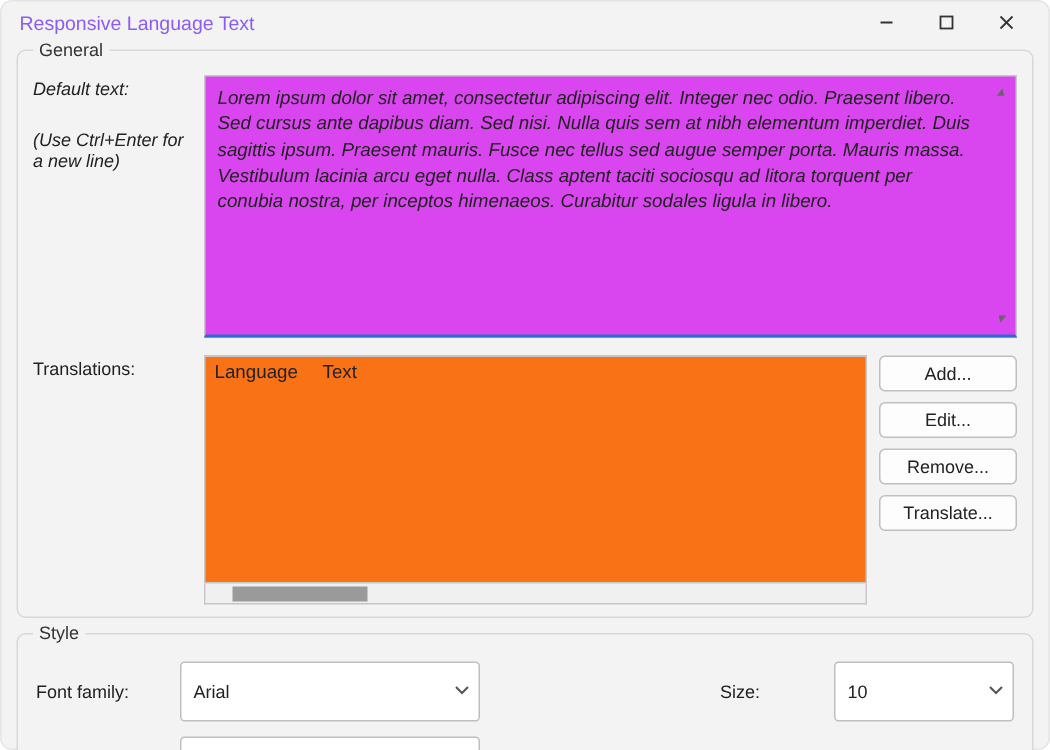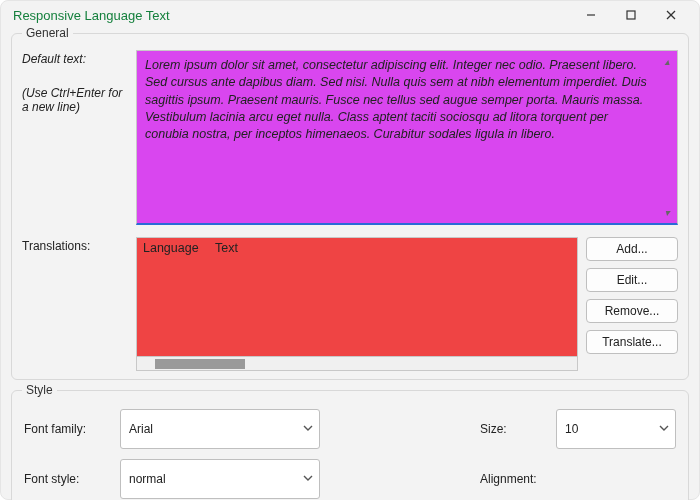--- a/index.html
+++ b/index.html
@@ -20,21 +20,21 @@
     border: 1px solid #e5e5e5;
     border-radius: 8px;
     display: flex;
     flex-direction: column;
   }
   .titlebar {
     height: 32px;
     display: flex;
     align-items: center;
     padding: 0 8px 0 12px;
-    color: #15803d;
+    color: #8b5cf6;
     font-size: 13px;
   }
   .titlebar .title { flex: 1; }
   .win-btn {
     width: 40px;
     height: 28px;
     display: flex;
     align-items: center;
     justify-content: center;
     border-radius: 4px;
@@ -106,22 +106,22 @@
   .scroll-arrow.down { bottom: 6px; }
 
   .trans-row { display: flex; gap: 8px; padding: 2px 10px 8px 10px; }
   .trans-listwrap {
     flex: 1;
     display: flex;
     flex-direction: column;
   }
   .trans-list {
     border: 1px solid #c8c8c8;
-    background: #ef4444;
-    height: 120px;
+    background: #f97316;
+    height: 152px;
     overflow: hidden;
     position: relative;
   }
   .trans-table {
     width: 100%;
     font-size: 12.5px;
     border-collapse: collapse;
   }
   .trans-table th, .trans-table td {
     text-align: left;

